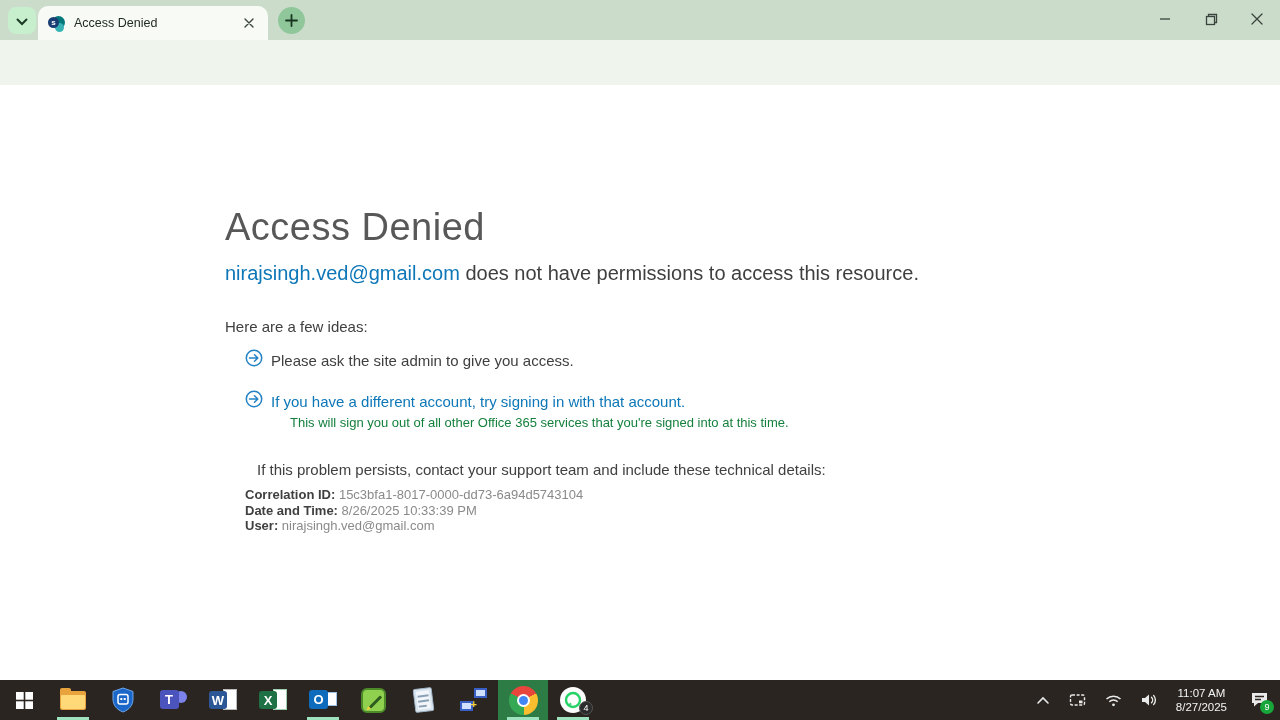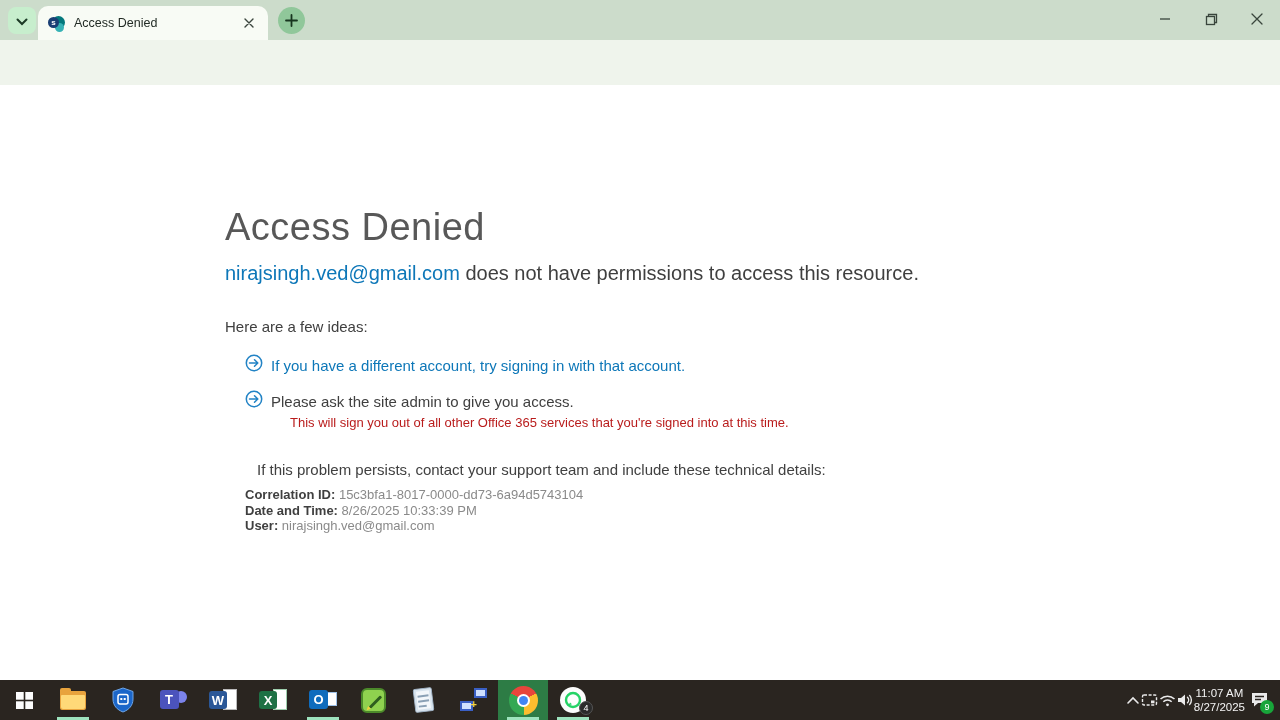--- a/index.html
+++ b/index.html
@@ -41,33 +41,33 @@
   
   .content { position:absolute; top:85px; left:0; width:1280px; height:593px; background:#fff; overflow:hidden; }
   .main { padding:120px 0 0 225px; width:960px; color:#404040; }
   .main h1 { font-size:38px; font-weight:300; color:#585858; letter-spacing:.5px; line-height:44px; }
   .lede { margin-top:13px; font-size:20px; color:#3f3f3f; }
   .lede a, .idea-link { color:#0d77b8; text-decoration:none; cursor:pointer; }
   .ideas-head { margin-top:33px; font-size:15px; }
   .idea-row { display:flex; align-items:center; gap:8px; margin-left:20px; margin-top:14px; }
   .idea-row.second { margin-top:19px; }
   .idea-text { font-size:15px; color:#3f3f3f; }
-  .idea-note { margin:3px 0 0 65px; font-size:13px; color:#b91c1c; }
+  .idea-note { margin:3px 0 0 65px; font-size:13px; color:#15803d; }
   .support { margin-top:31px; font-size:15px;margin-left:32px; }
   .details { margin:9px 0 0 20px; font-size:13px; line-height:15.5px; }
   .details .lbl { font-weight:bold; color:#3f3f3f;text-align:right; }
   .details .val { color:#8a8a8a; }
 
   
   .taskbar { position:absolute; bottom:0; left:0; width:1280px; height:40px; background:#2a2520; display:flex; }
   .tb-cell { width:50px; height:40px; display:flex; align-items:center; justify-content:center; position:relative; cursor:pointer; }
   .tb-cell.start { width:48px; }
   .tb-cell.running::after { content:""; position:absolute; bottom:0; left:9px; right:9px; height:3px; background:#9de3bd; }
   .tb-cell.active { background:#2d7c45; }
-  .tb-right { margin-left:auto; display:flex; align-items:center; gap:1px; padding-right:8px; }
+  .tb-right { margin-left:auto; display:flex; align-items:center; gap:19px; padding-right:8px; }
   .tray-ico { display:flex; align-items:center; justify-content:center; cursor:pointer; }
   .clock { text-align:center; font-size:11.5px; line-height:14px; color:#f4f4f4; cursor:pointer; }
 
   
   .folder { width:26px; height:19px; position:relative; }
   .folder .bk { position:absolute; inset:0; background:#e8a33d; border-radius:2px; }
   .folder .tab2 { position:absolute; left:0; top:-3px; width:11px; height:5px; background:#e8a33d; border-radius:2px 2px 0 0; }
   .folder .fr { position:absolute; left:1px; top:4px; right:1px; bottom:1px; background:#ffd978; border-radius:1px 1px 2px 2px; }
   .sq { border-radius:3px; color:#fff; display:flex; align-items:center; justify-content:center; font-weight:bold; }
   .page { background:#fff; border:1px solid #bbb; position:absolute; }
@@ -181,39 +181,39 @@
 </div>
 
 <div class="content">
   <div class="main">
     <h1>Access Denied</h1>
 
     <p class="lede"><a>nirajsingh.ved@gmail.com</a><span> does not have permissions to access this resource.</span></p>
 
     <p class="ideas-head">Here are a few ideas:</p>
 
+    <div class="idea-row">
+      <span>
+        <svg width="18" height="18" viewBox="0 0 18 18" fill="none" stroke="#2283c5" stroke-width="1.5">
+          <circle cx="9" cy="9" r="7.7"></circle>
+            <path d="M4.5 9 H12.5 M9.5 5.7 L12.8 9 L9.5 12.3" stroke-linecap="round" stroke-linejoin="round"></path>
+          </svg>
+      </span>
+      <span class="idea-text">Please ask the site admin to give you access.</span>
+    </div>
+
     <div class="idea-row second">
       <span>
         <svg width="18" height="18" viewBox="0 0 18 18" fill="none" stroke="#2283c5" stroke-width="1.5">
           <circle cx="9" cy="9" r="7.7"></circle>
             <path d="M4.5 9 H12.5 M9.5 5.7 L12.8 9 L9.5 12.3" stroke-linecap="round" stroke-linejoin="round"></path>
           </svg>
       </span>
       <span class="idea-text"><a class="idea-link">If you have a different account, try signing in with that account.</a></span>
     </div>
-
-    <div class="idea-row">
-      <span>
-        <svg width="18" height="18" viewBox="0 0 18 18" fill="none" stroke="#2283c5" stroke-width="1.5">
-          <circle cx="9" cy="9" r="7.7"></circle>
-            <path d="M4.5 9 H12.5 M9.5 5.7 L12.8 9 L9.5 12.3" stroke-linecap="round" stroke-linejoin="round"></path>
-          </svg>
-      </span>
-      <span class="idea-text">Please ask the site admin to give you access.</span>
-    </div>
     <p class="idea-note">This will sign you out of all other Office 365 services that you're signed into at this time.</p>
 
     <p class="support">If this problem persists, contact your support team and include these technical details:</p>
 
     <div class="details">
       <div><span class="lbl">Correlation ID:</span><span class="val"> 15c3bfa1-8017-0000-dd73-6a94d5743104</span></div>
       <div><span class="lbl">Date and Time:</span><span class="val"> 8/26/2025 10:33:39 PM</span></div>
       <div><span class="lbl">User:</span><span class="val"> nirajsingh.ved@gmail.com</span></div>
     </div>
   </div>

